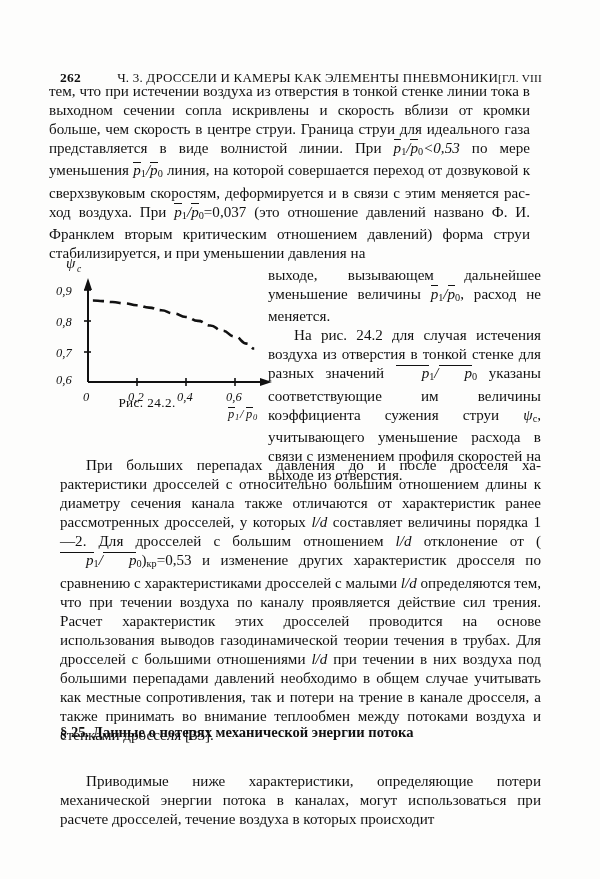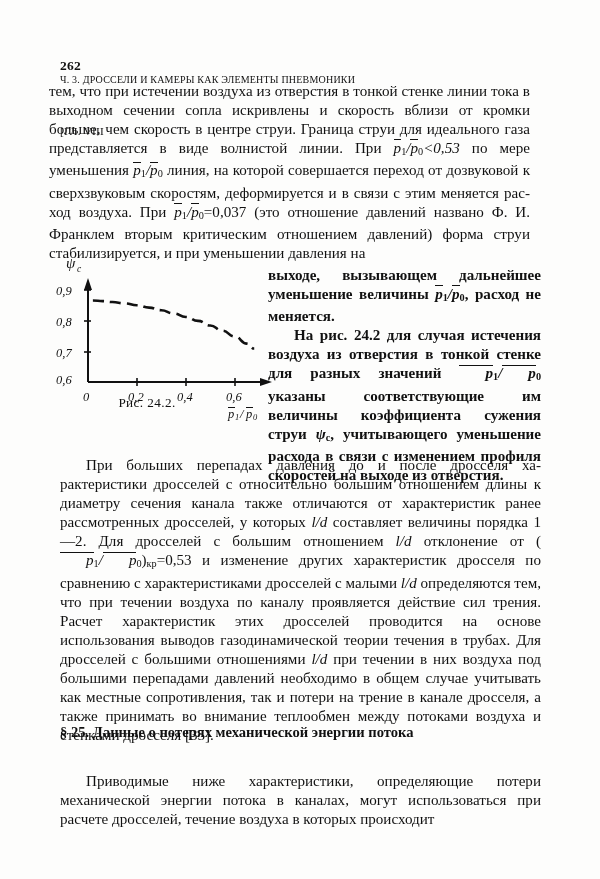--- a/index.html
+++ b/index.html
@@ -18,38 +18,37 @@
   .page {
     position: absolute;
     inset: 0;
     background: #fdfdfc;
   }
 
   
   .runhead {
     position: absolute;
     left: 60px;
-    top: 58px;
+    top: 32px;
     width: 482px;
     height: 16px;
     display: flex;
     align-items: baseline;
     font-size: 11.2px;
     letter-spacing: .2px;
-    flex-direction: column;
   }
   .runhead .folio {
     font-size: 13.5px;
     font-weight: 600;
     margin-right: 28px;
   }
   .runhead .title {
-    font-size: 10px;
+    font-size: 13px;
     flex: 1;
-    text-align: center;
+    text-align: right;
     white-space: nowrap;
   }
   .runhead .chap {
     font-size: 11.3px;
     white-space: nowrap;
     margin-top: 40px;
   }
 
   
   .col {
@@ -62,21 +61,20 @@
   }
   .block-top {
     left: 49px;
     top: 82px;
     width: 481px;
   }
   .block-side {
     left: 268px;
     top: 266px;
     width: 273px;
-    font-weight: bold;
   }
   .block-main {
     left: 60px;
     top: 456px;
     width: 481px;
   }
   .block-last {
     left: 60px;
     top: 772px;
     width: 481px;

